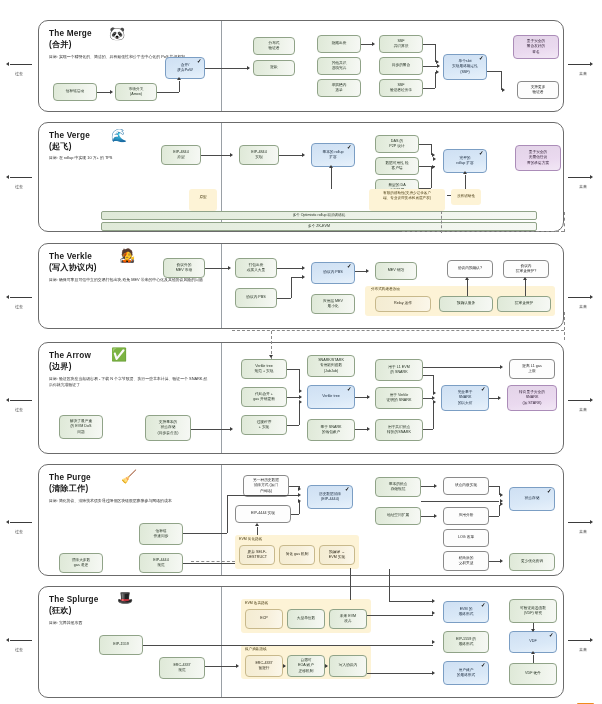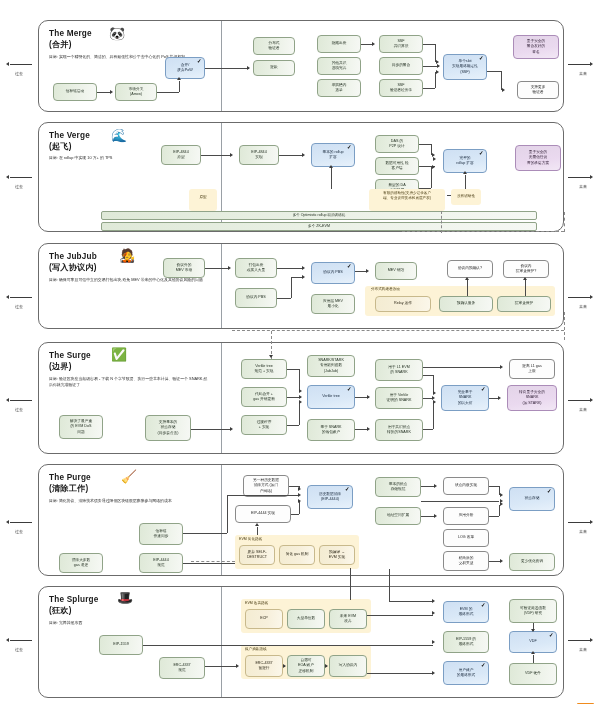--- a/index.html
+++ b/index.html
@@ -301,21 +301,21 @@
       </div>
 
     <div class="dash-v" style="left:402px;top:88px;height:22px;"></div>
   </div>
   <div class="dash-h" style="left:402px;top:219px;width:162px;"></div>
   <div class="dash-v" style="left:564px;top:200px;height:20px;"></div>
 
   <div class="section" style="top:231px;height:86px;">
     <div class="divider" style="left:182px;"></div>
     <div class="sec-title">
-      <span>The JubJub</span><br>
+      <span>The Verkle</span><br>
       <span>(写入协议内)</span>
     </div>
     <div class="sec-emoji" style="left:80px;top:5px;">🧑‍🎤</div>
     <div class="sec-goal" style="top:33px;width:162px;">目标: 确保可靠且可信中立的交易打包出块,避免 MEV 带来的中心化及其他协议风险的问题</div>
 
     <div class="node green" style="left:124px;top:14px;width:42px;height:20px;">
         <span style="white-space: pre-line;">协议外的
 MEV 市场</span>
       </div>
     <div class="ln lnh" style="left:166px;top:24px;width:24px;"></div>
@@ -376,21 +376,21 @@
       <div class="arrow ar-u" style="left:426px;top:33px;"></div>
     <div class="ln lnv" style="left:486px;top:36px;height:16px;"></div>
       <div class="arrow ar-u" style="left:484px;top:33px;"></div>
   </div>
   <div class="dash-v" style="left:564px;top:300px;height:28px;"></div>
   <div class="dash-h" style="left:232px;top:318px;width:332px;"></div>
 
   <div class="section" style="top:330px;height:112px;">
     <div class="divider" style="left:182px;"></div>
     <div class="sec-title">
-      <span>The Surge</span><br>
+      <span>The Arrow</span><br>
       <span>(边界)</span>
     </div>
     <div class="sec-emoji" style="left:72px;top:5px;">✅</div>
     <div class="sec-goal" style="top:33px;width:160px;">目标: 验证区块应当超级容易 - 下载 N 个字节数据、执行一些基本计算、验证一个 SNARK,然后你就完成验证了</div>
 
     <div class="node green" style="left:20px;top:72px;width:44px;height:24px;">
         <span style="white-space: pre-line;">解决了最严重
 的 EVM DoS
 问题</span>
       </div>

